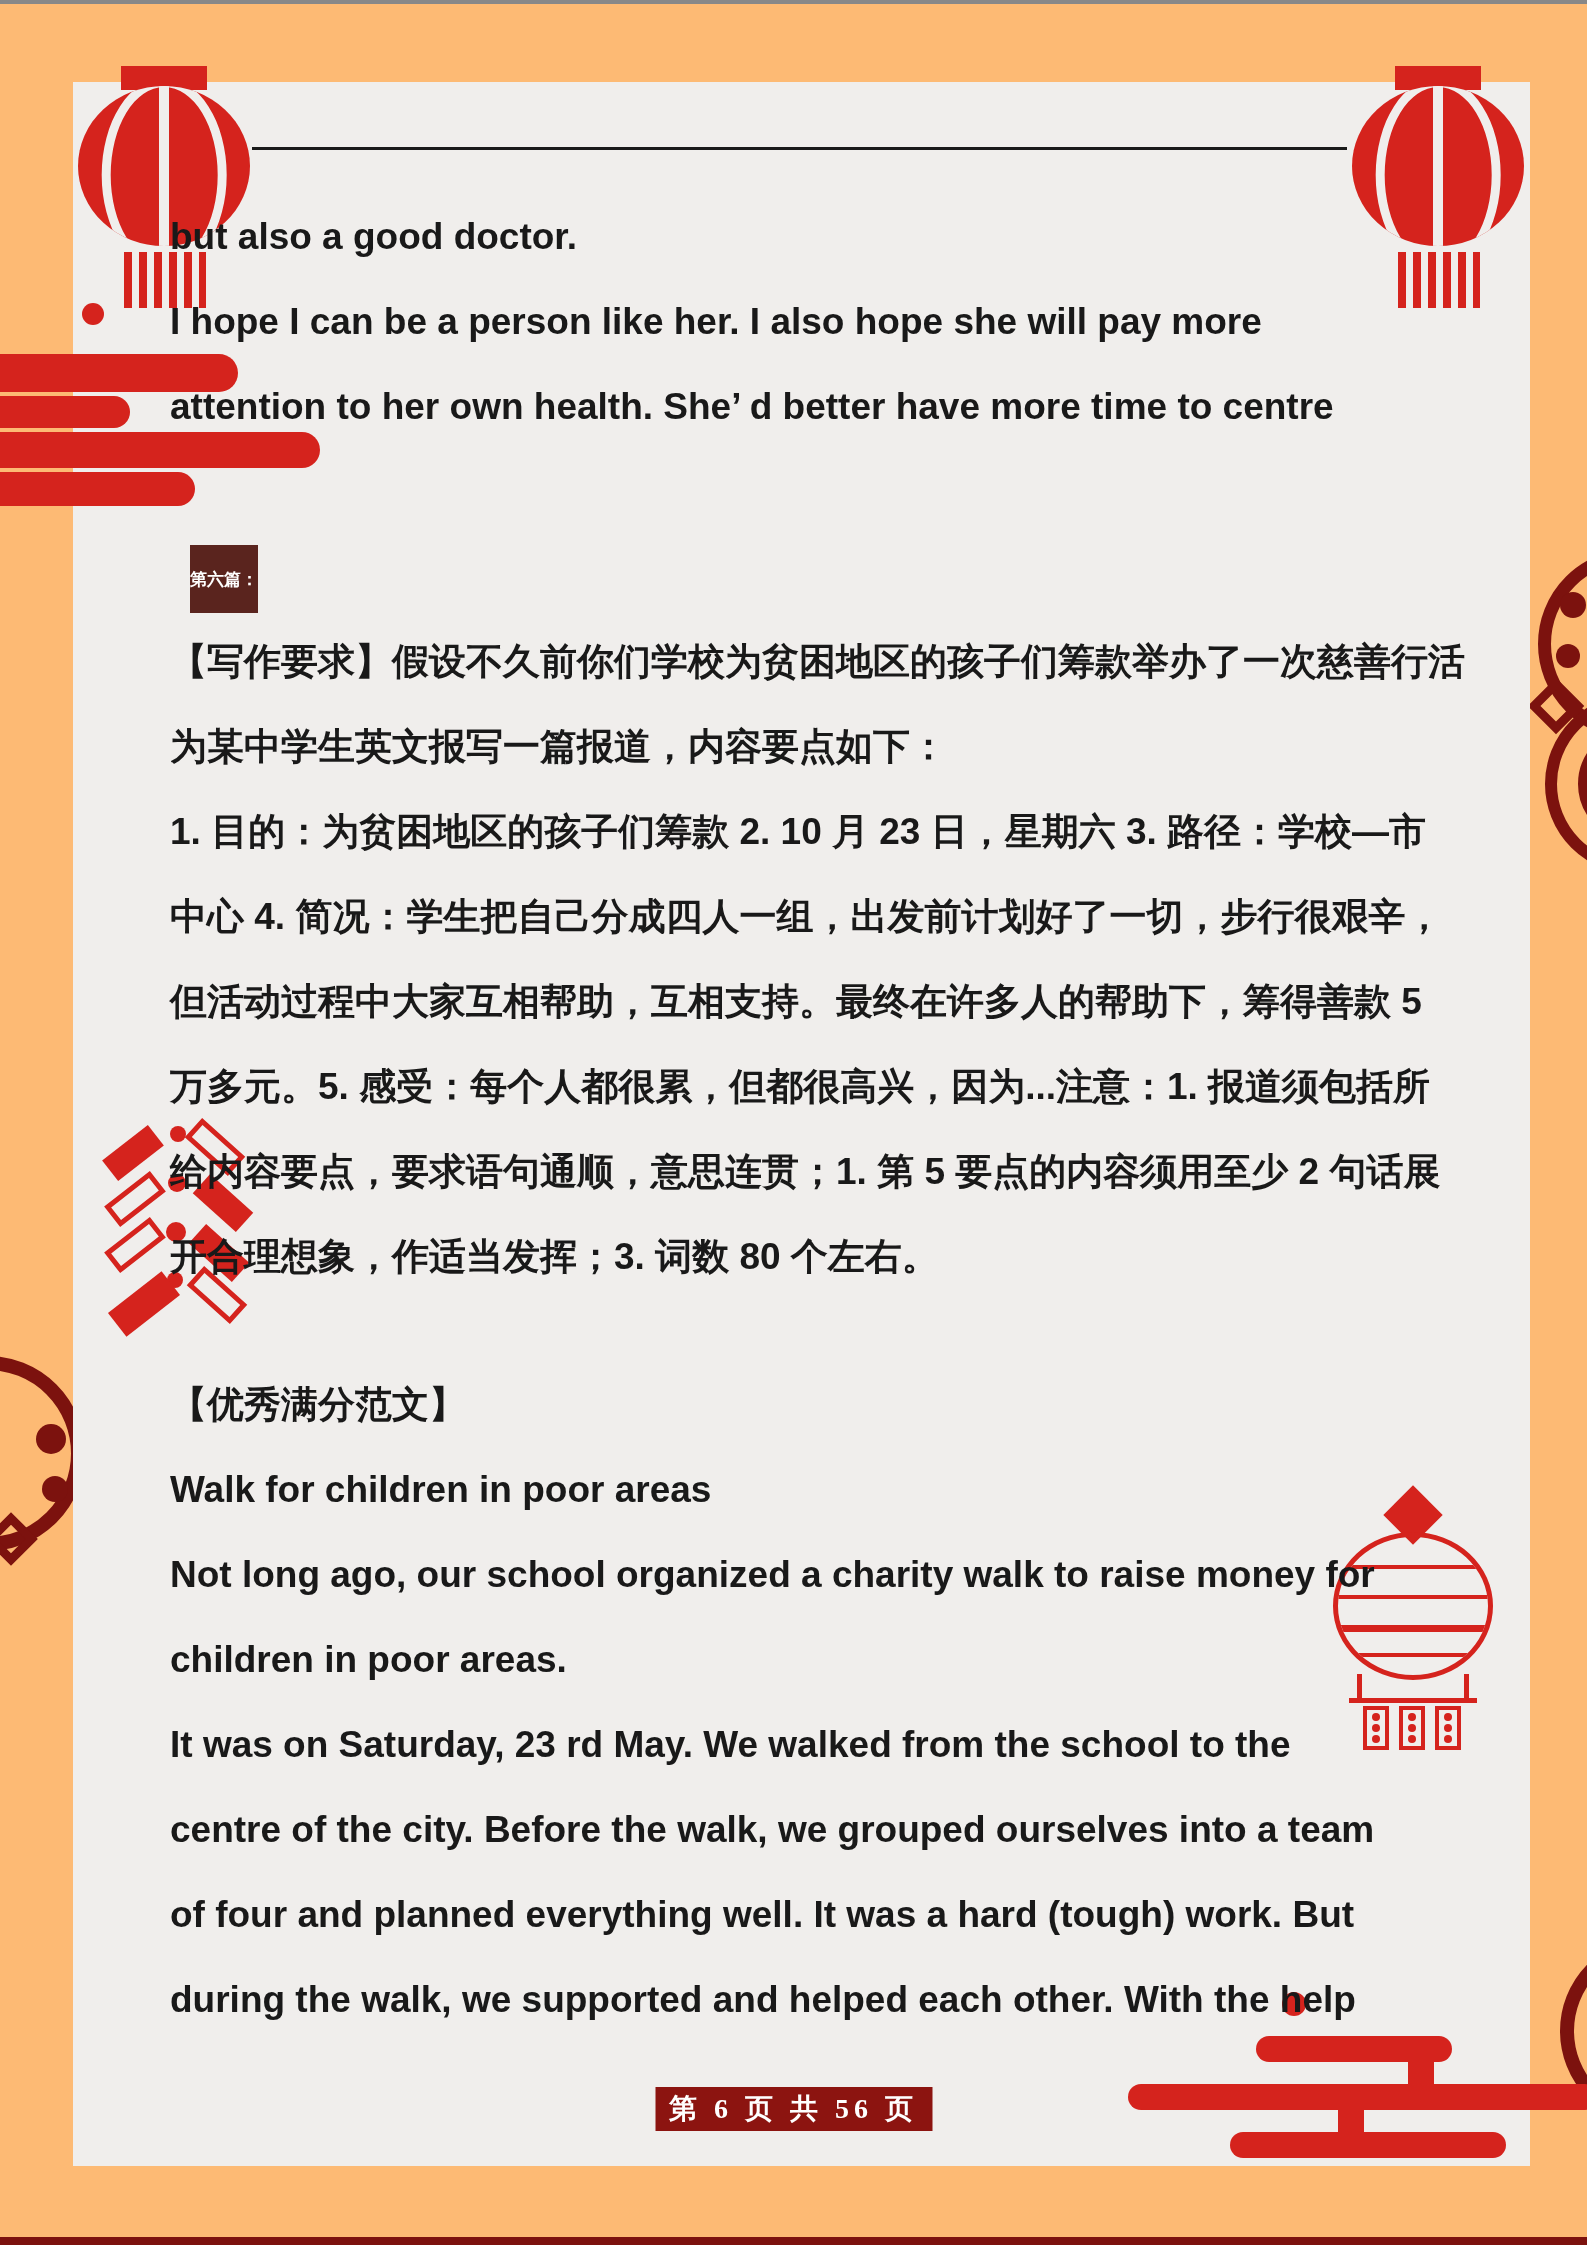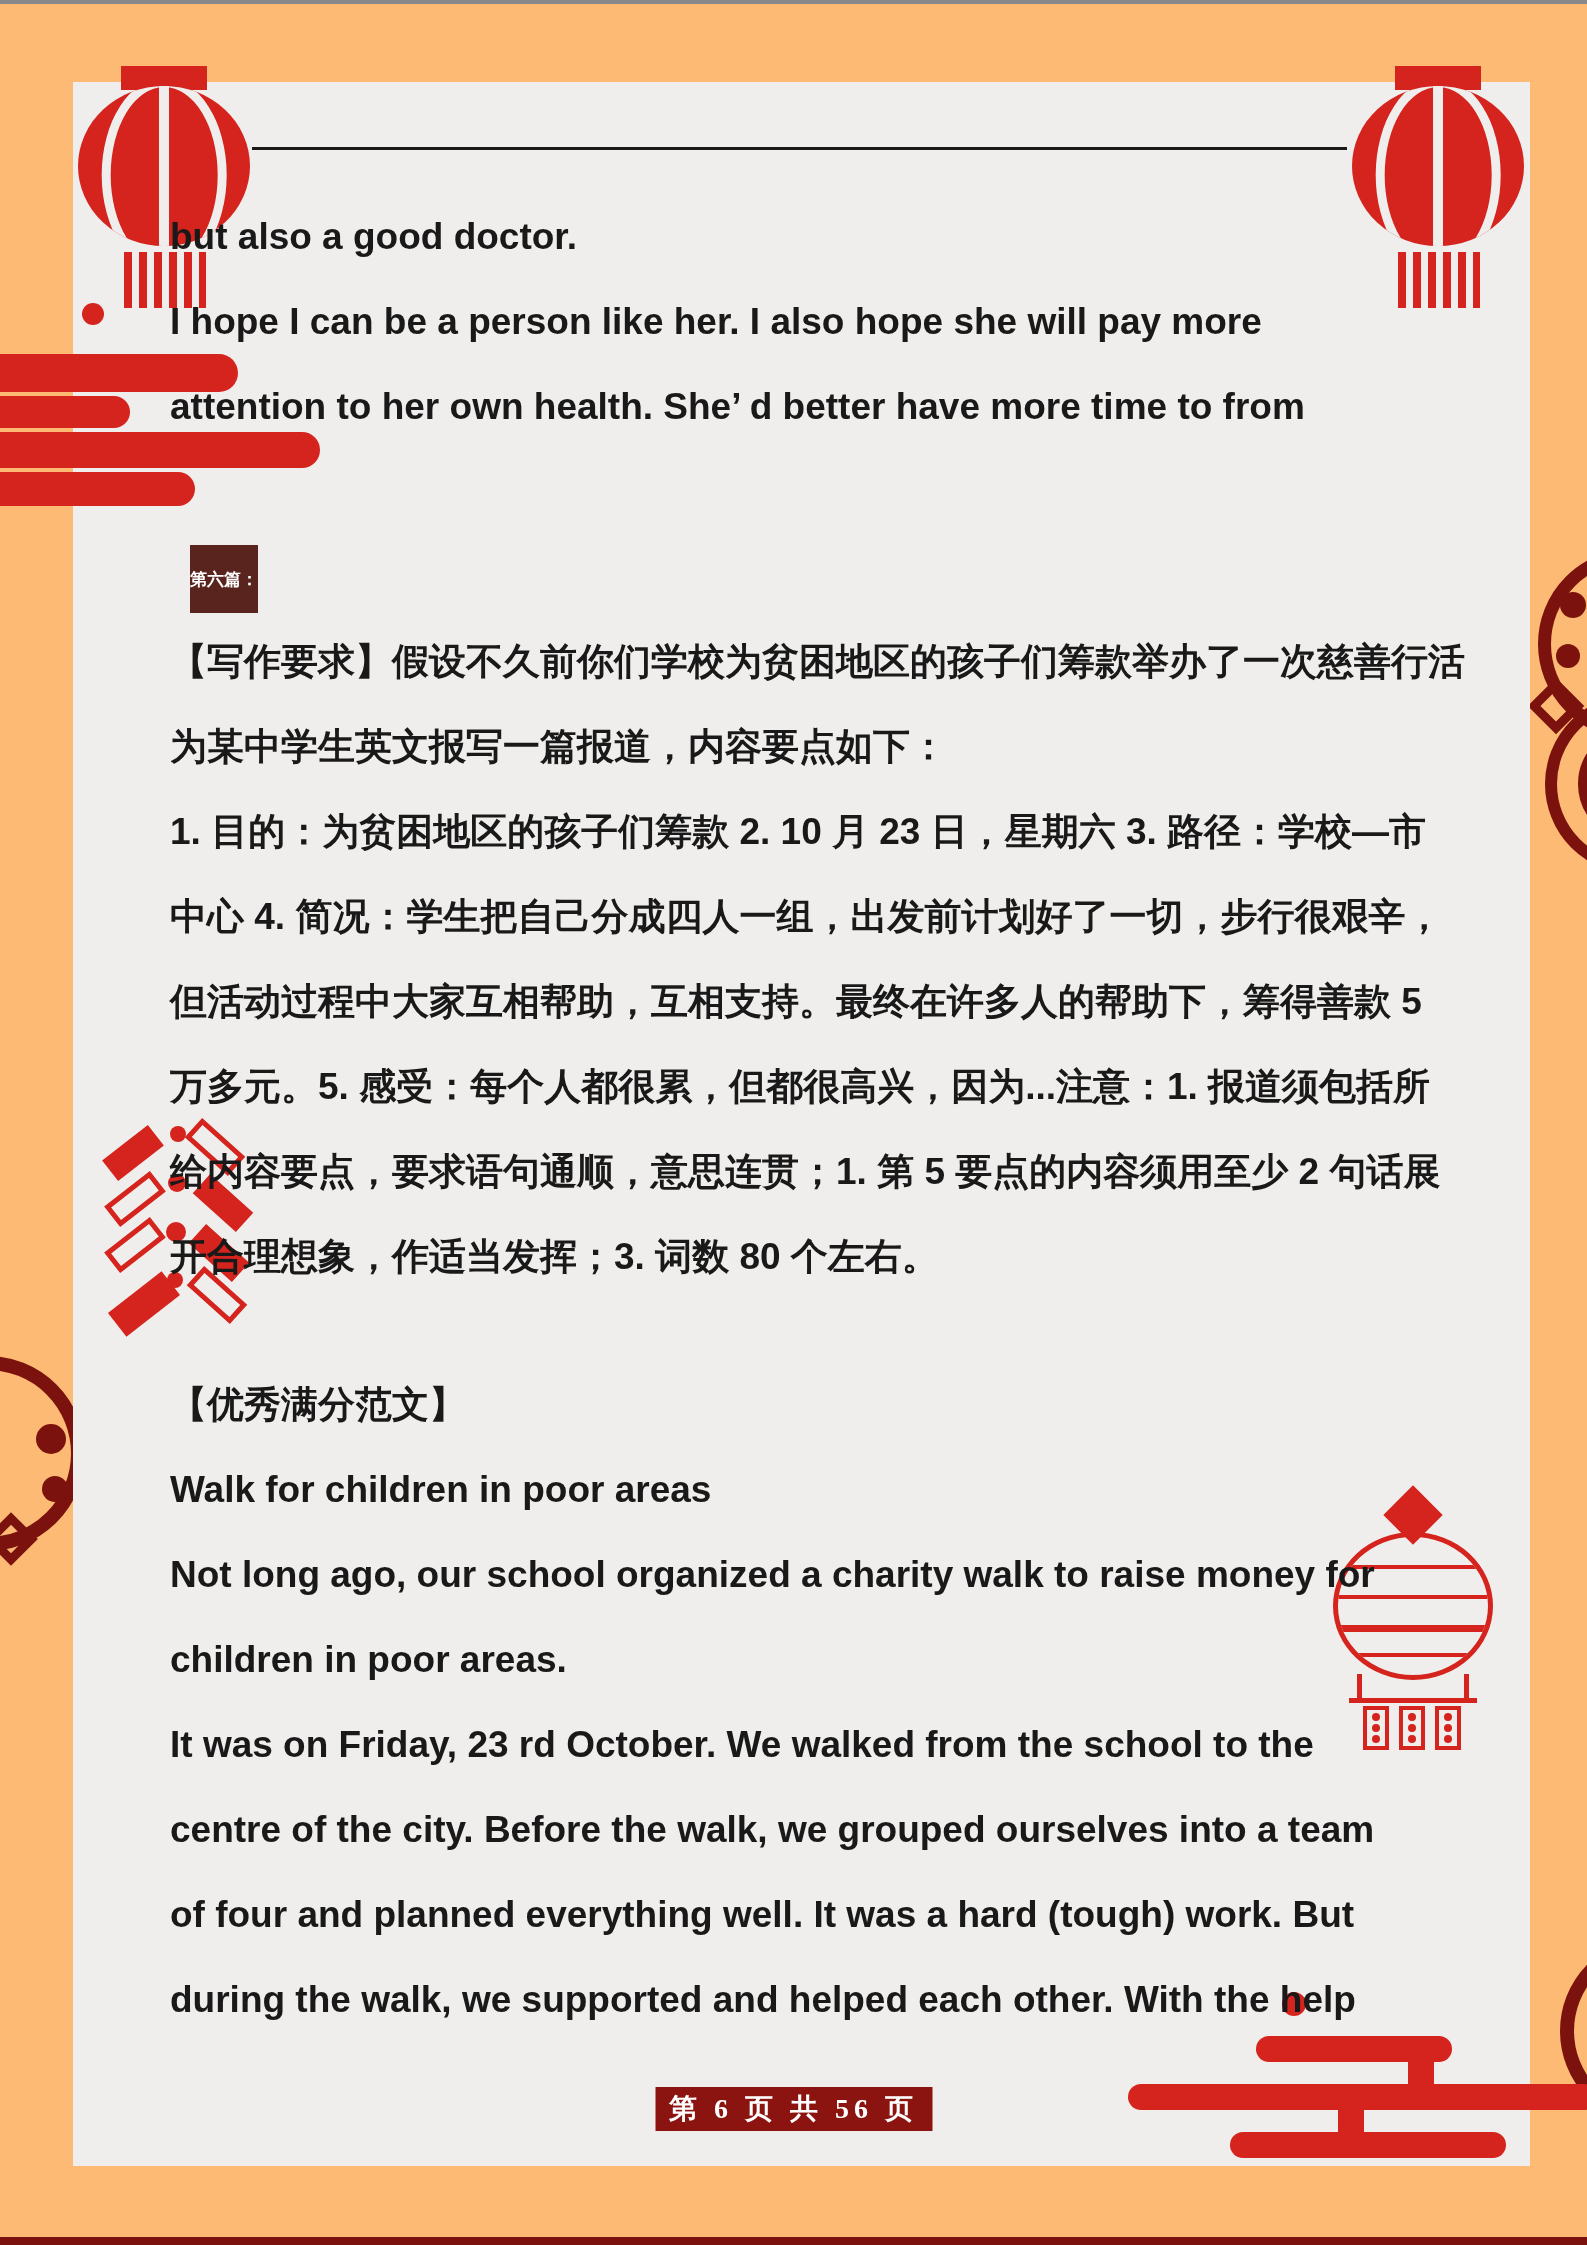--- a/index.html
+++ b/index.html
@@ -142,42 +142,42 @@
   <div class="deco rdot" style="left:1282px; top:1988px; width:24px; height:24px;"></div>
   <div class="deco cloudbar2" style="left:1256px; top:2032px; width:196px; height:26px;"></div>
   <div class="deco red" style="position:absolute; left:1408px; top:2040px; width:26px; height:60px;"></div>
   <div class="deco cloudbar2" style="left:1128px; top:2080px; width:470px; height:26px;"></div>
   <div class="deco red" style="position:absolute; left:1338px; top:2088px; width:26px; height:58px;"></div>
   <div class="deco cloudbar2" style="left:1230px; top:2128px; width:276px; height:26px;"></div>
 
   <div class="textlayer" style="top:190px;">
       <div class="line">but also a good doctor.</div>
       <div class="line">I hope I can be a person like her. I also hope she will pay more</div>
-      <div class="line">attention to her own health. She’ d better have more time to from</div>
+      <div class="line">attention to her own health. She’ d better have more time to centre</div>
     </div>
 
   <div class="section-badge">第六篇：</div>
 
   <div class="textlayer" style="top:615px;">
       <div class="line">【写作要求】假设不久前你们学校为贫困地区的孩子们筹款举办了一次慈善行活</div>
       <div class="line">为某中学生英文报写一篇报道，内容要点如下：</div>
       <div class="line">1. 目的：为贫困地区的孩子们筹款 2. 10 月 23 日，星期六 3. 路径：学校—市</div>
       <div class="line">中心 4. 简况：学生把自己分成四人一组，出发前计划好了一切，步行很艰辛，</div>
       <div class="line">但活动过程中大家互相帮助，互相支持。最终在许多人的帮助下，筹得善款 5</div>
       <div class="line">万多元。5. 感受：每个人都很累，但都很高兴，因为...注意：1. 报道须包括所</div>
       <div class="line">给内容要点，要求语句通顺，意思连贯；1. 第 5 要点的内容须用至少 2 句话展</div>
       <div class="line">开合理想象，作适当发挥；3. 词数 80 个左右。</div>
     </div>
 
   <div class="textlayer" style="top:1358px;">
       <div class="line">【优秀满分范文】</div>
       <div class="line">Walk for children in poor areas</div>
       <div class="line">Not long ago, our school organized a charity walk to raise money for</div>
       <div class="line">children in poor areas.</div>
-      <div class="line">It was on Friday, 23 rd October. We walked from the school to the</div>
+      <div class="line">It was on Saturday, 23 rd May. We walked from the school to the</div>
       <div class="line">centre of the city. Before the walk, we grouped ourselves into a team</div>
       <div class="line">of four and planned everything well. It was a hard (tough) work. But</div>
       <div class="line">during the walk, we supported and helped each other. With the help</div>
     </div>
 
   <div class="footer-badge">第 6 页 共 56 页</div>
 
   <div class="bottom-shade"></div>
 </div>
 

